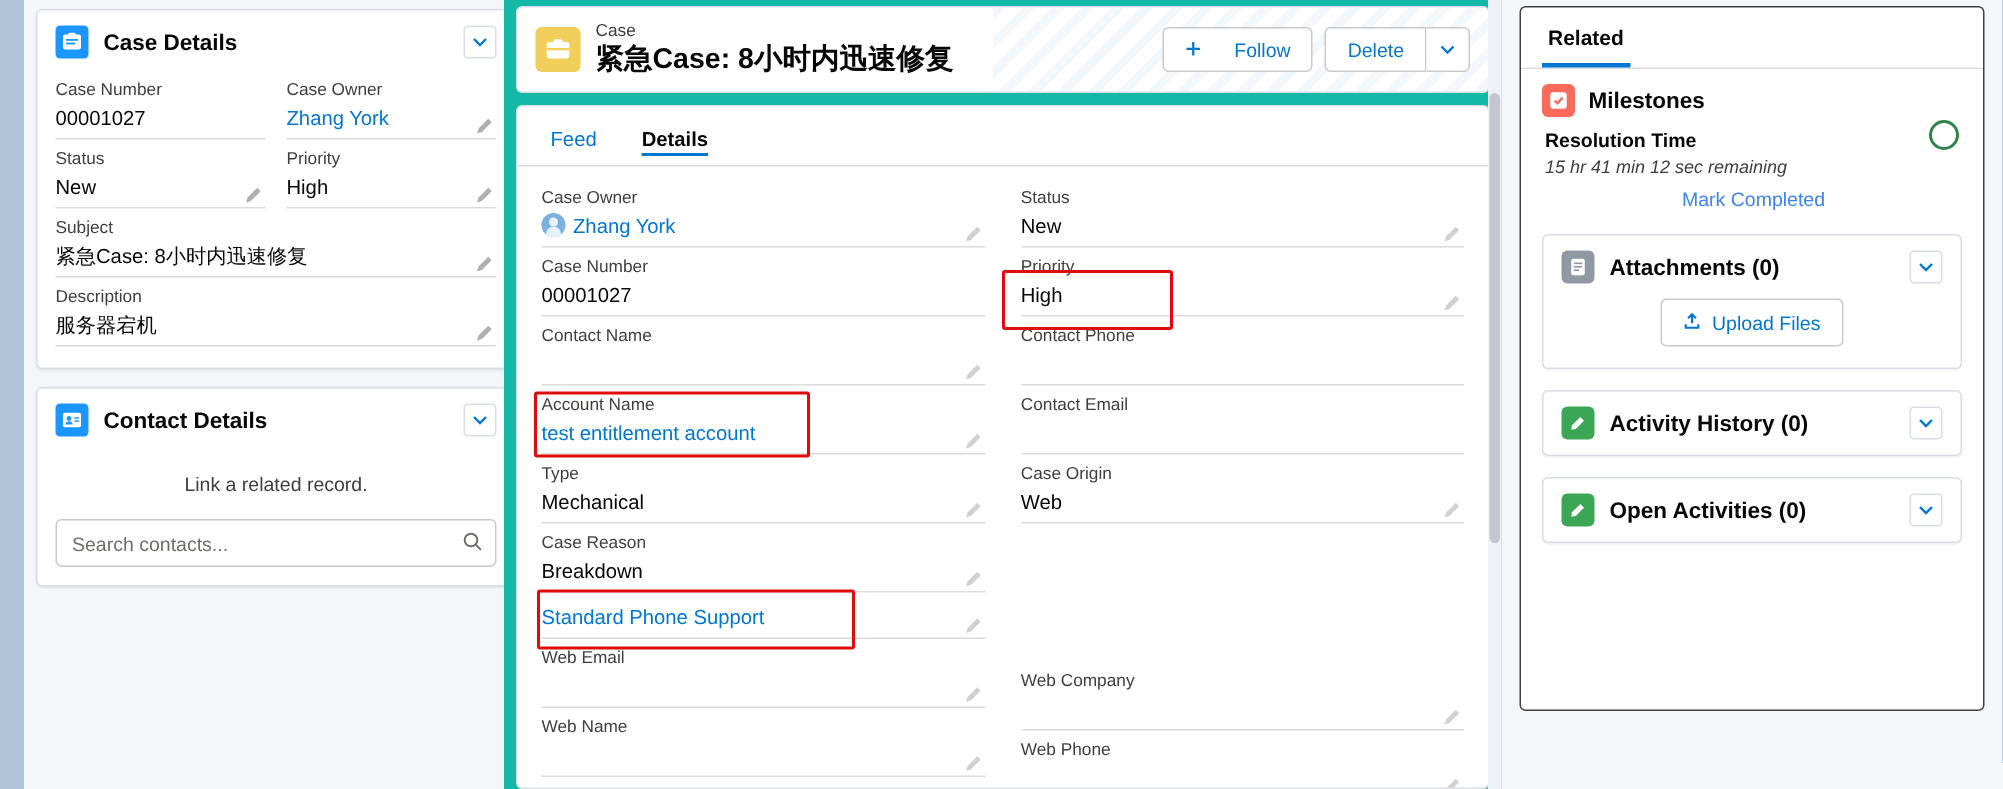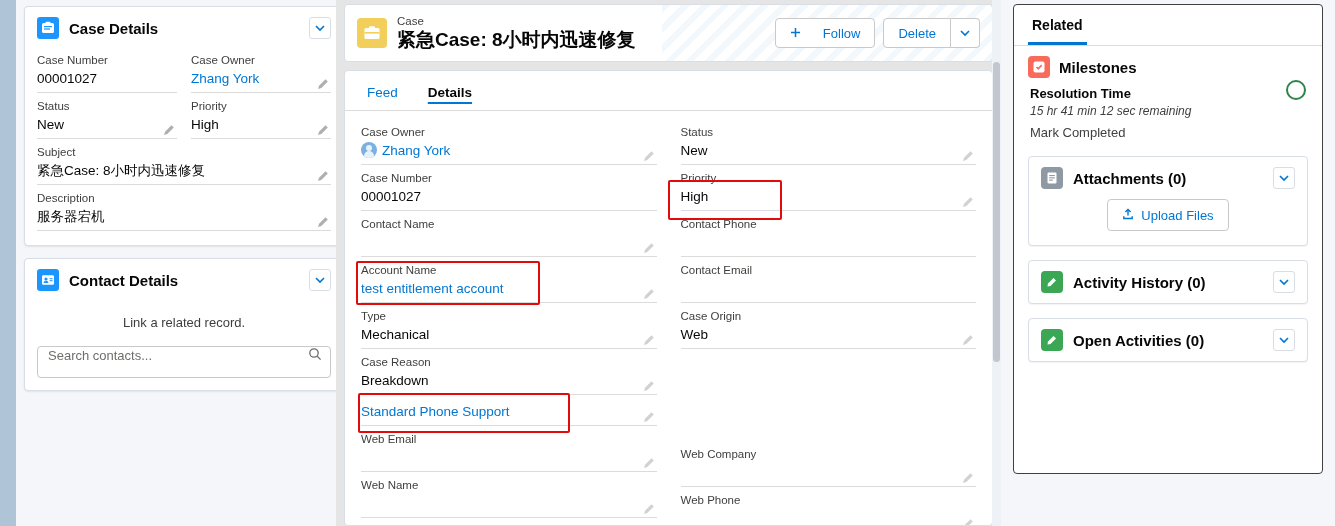--- a/index.html
+++ b/index.html
@@ -79,37 +79,37 @@
   }
   .pencil svg { display: block; }
 
   .link-text { color: #0176d3; cursor: pointer; }
 
   .hint {
     text-align: center; color: #3e3e3c;
     font-size: 13px; padding: 14px 0 16px 0;
   }
   .search-box {
-    display: flex; align-items: flex-start;
+    display: flex; align-items: center;
     border: 1px solid #c9c9c9; border-radius: 4px;
-    height: 32px; padding: 0 8px; background: #fff;
+    height: 32px; padding: 12px 8px; background: #fff;
   }
   .search-box input {
     border: none; outline: none; flex: 1;
     font-size: 13px; color: #080707;
     font-family: "Liberation Sans", sans-serif;
     background: transparent;
   }
   .search-box input::placeholder { color: #706e6b; }
 
   
   .center-col {
     position: absolute; left: 336px; top: 0;
     width: 665px; height: 526px;
-    background: #e5e5e5;
+    background: #14b8a6;
     padding: 4px 8px 0 8px;
   }
   .record-header {
     background: #fff;
     border: 1px solid #d8dde6;
     border-radius: 4px;
     height: 58px;
     display: flex; align-items: center;
     padding: 0 12px;
     position: relative;
@@ -224,21 +224,21 @@
     width: 22px; height: 22px; border-radius: 4px; flex: none;
     display: flex; align-items: center; justify-content: center;
   }
   .rel-ico.milestone { background: #f96a5b; }
   .rel-ico.attach { background: #8f99a3; }
   .rel-ico.activity { background: #3ba755; }
   .rel-title { font-size: 15px; font-weight: bold; color: #080707; flex: 1; }
   .ms-body { padding: 8px 0 0 2px; position: relative; }
   .ms-name { font-size: 13px; font-weight: bold; color: #080707; }
   .ms-time { font-size: 12px; font-style: italic; color: #3e3e3c; margin-top: 3px; }
-  .ms-link { font-size: 13px; color: #404040; margin-top: 7px; cursor: pointer; }
+  .ms-link { font-size: 13px; color: #3b82f6; margin-top: 7px; cursor: pointer; text-align: center; }
   .ms-circle {
     position: absolute; right: 2px; top: 2px;
     width: 20px; height: 20px; border-radius: 50%;
     border: 2px solid #2e844a;
   }
   .sub-card {
     margin: 14px 0 0 0;
     border: 1px solid #d8dde6; border-radius: 4px; background: #fff;
     box-shadow: 0 1px 1px rgba(0,0,0,.05);
   }

